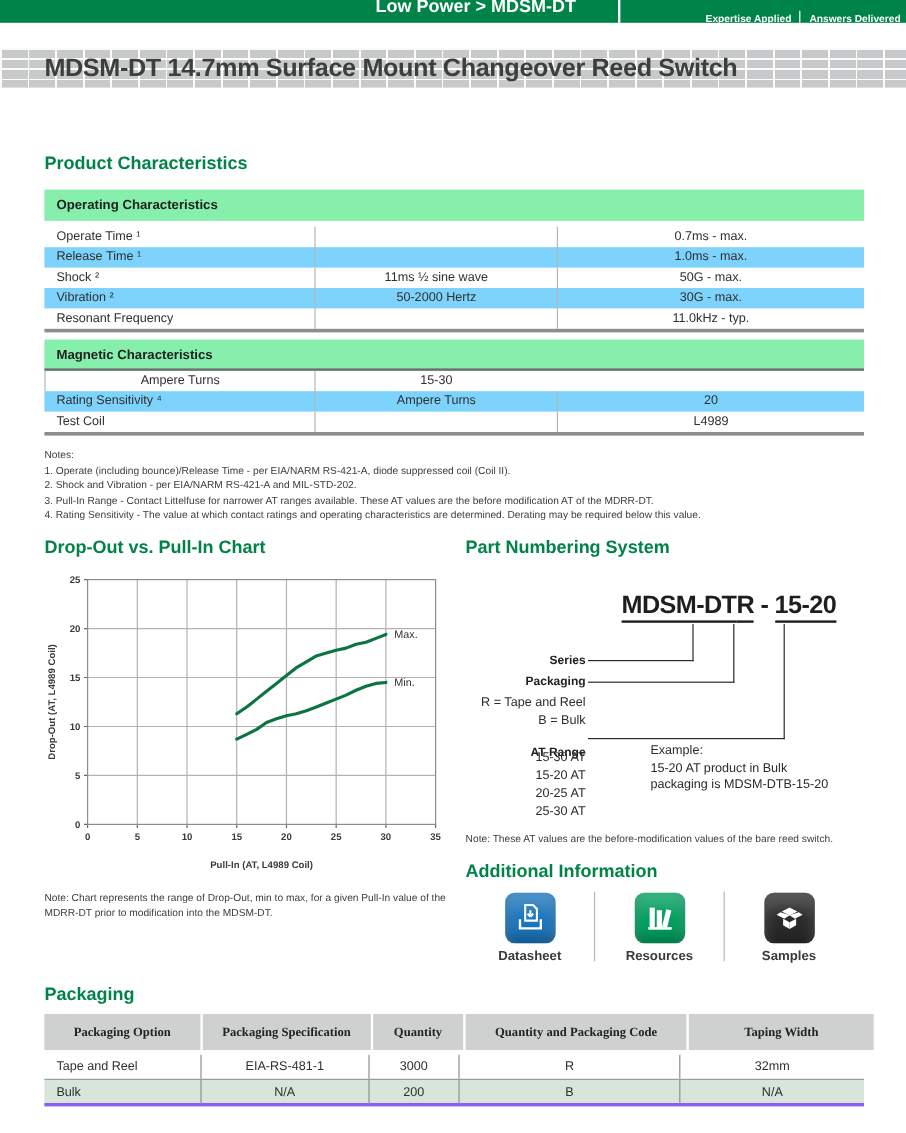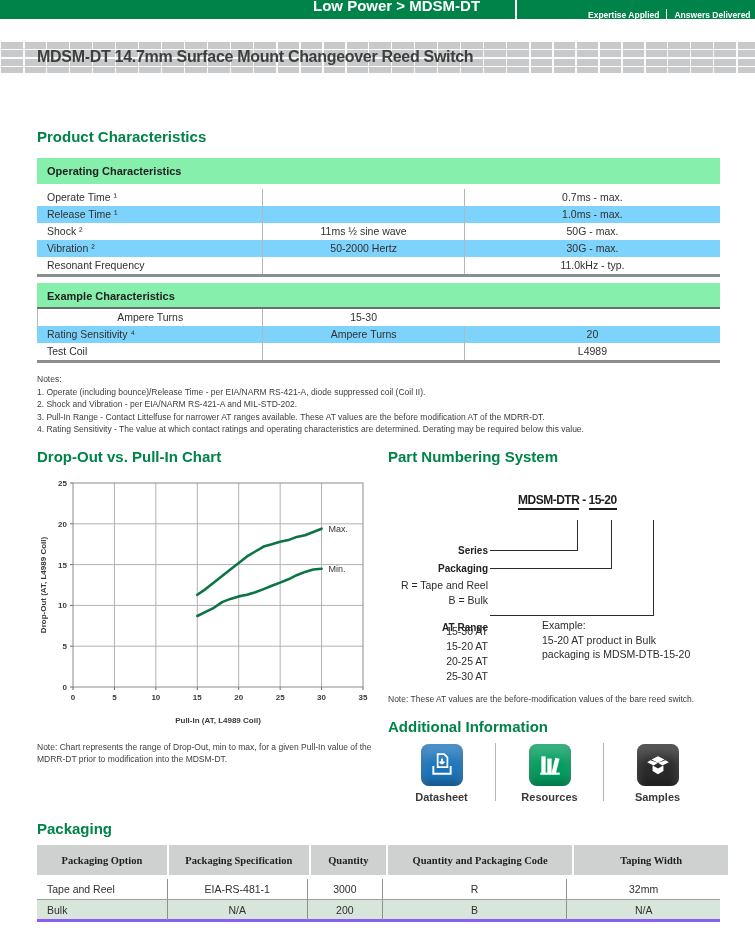--- a/index.html
+++ b/index.html
@@ -29,21 +29,21 @@
   
   .banner {
     position:absolute; left:0; top:40px; width:755px; height:33px;
     background:
       repeating-linear-gradient(to right,  rgba(255,255,255,.95) 0 1.5px, transparent 1.5px 23px),
       repeating-linear-gradient(to bottom, rgba(255,255,255,.95) 0 1.5px, transparent 1.5px 8.5px),
       #c8c9ca;
     display:flex; align-items:center;
   }
   .banner h1 {
-    font-size:16px; font-weight:bold; color:#3d3e3e; letter-spacing:-0.3px;
+    font-size:21px; font-weight:bold; color:#3d3e3e; letter-spacing:-0.3px;
     padding-left:37px; white-space:nowrap;
   }
   
   .sec-h { color:#008348; font-size:15px; font-weight:bold; }
   
   #pc-heading { position:absolute; left:37px; top:128px; }
   #tables { position:absolute; left:37px; top:158px; width:683px; }
   .tbl-bar {
     background:#86efac; font-size:11px; font-weight:bold; color:#222;
     padding:7px 10px; height:26px; line-height:12px;
@@ -63,21 +63,21 @@
   #notes { position:absolute; left:37px; top:374px; width:690px; font-size:8.5px; color:#3d3d3d; }
   #notes div { margin-bottom:2.5px; }
   
   #chart-col { position:absolute; left:37px; top:448px; width:340px; }
   #chart-mount { margin-top:10px; }
   #chart-note { margin-top:10px; font-size:8.5px; line-height:1.45; color:#3d3d3d; width:335px; }
   
   #pn-col { position:absolute; left:388px; top:448px; width:347px; }
   #pn-diagram { position:relative; margin-top:28px; height:197px; }
   .partnum {
-    position:absolute; left:130px; top:0; font-size:12px; font-weight:bold;
+    position:absolute; left:130px; top:0; font-size:21px; font-weight:bold;
     letter-spacing:-0.5px; color:#1e1e1e; white-space:nowrap;
   }
   .partnum .u { border-bottom:2.5px solid #1e1e1e; padding-bottom:1px; }
   .pn-label { position:absolute; width:100px; left:0; text-align:right; white-space:nowrap; }
   .pn-bold { font-size:10px; font-weight:bold; color:#222; }
   .pn-sub  { font-size:10.5px; color:#2c2c2c; }
   .conn { position:absolute; border-right:1.5px solid #2b2b2b; border-bottom:1.5px solid #2b2b2b; }
   #pn-example { position:absolute; left:154px; top:125px; font-size:10.5px; line-height:1.4; color:#2c2c2c; }
   #pn-note { margin-top:4px; font-size:8.5px; color:#3d3d3d; }
   
@@ -158,21 +158,21 @@
       </div>
       <div class="trow">
         <div class="c1">Resonant Frequency</div>
         <div class="c2"></div>
         <div class="c3">11.0kHz - typ.</div>
       </div>
     </div>
   </div>
 
   <div class="tbl magnetic">
-    <div class="tbl-bar">Example Characteristics</div>
+    <div class="tbl-bar">Magnetic Characteristics</div>
     <div class="tbl-body">
       <div class="trow">
         <div class="c2">Ampere Turns</div>
         <div class="c3">15-30</div>
       </div>
       <div class="trow tint">
         <div class="c1">Rating Sensitivity ⁴</div>
         <div class="c2">Ampere Turns</div>
         <div class="c3">20</div>
       </div>

